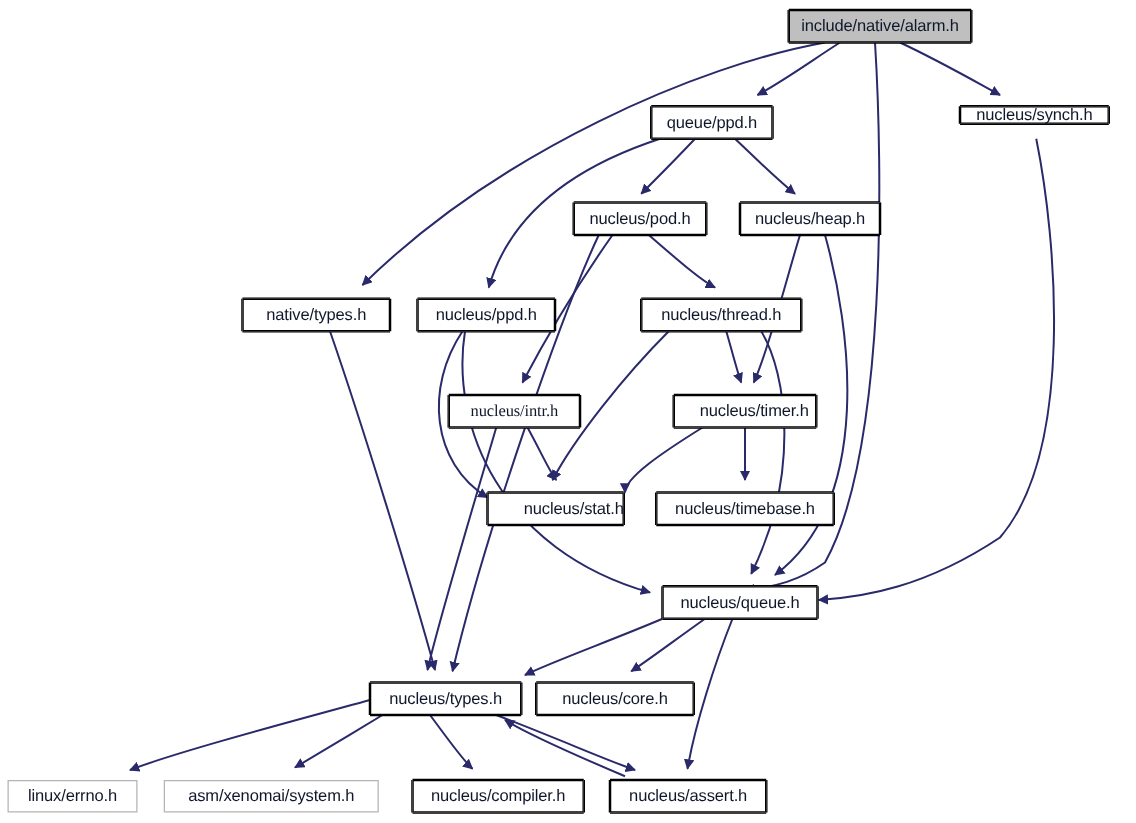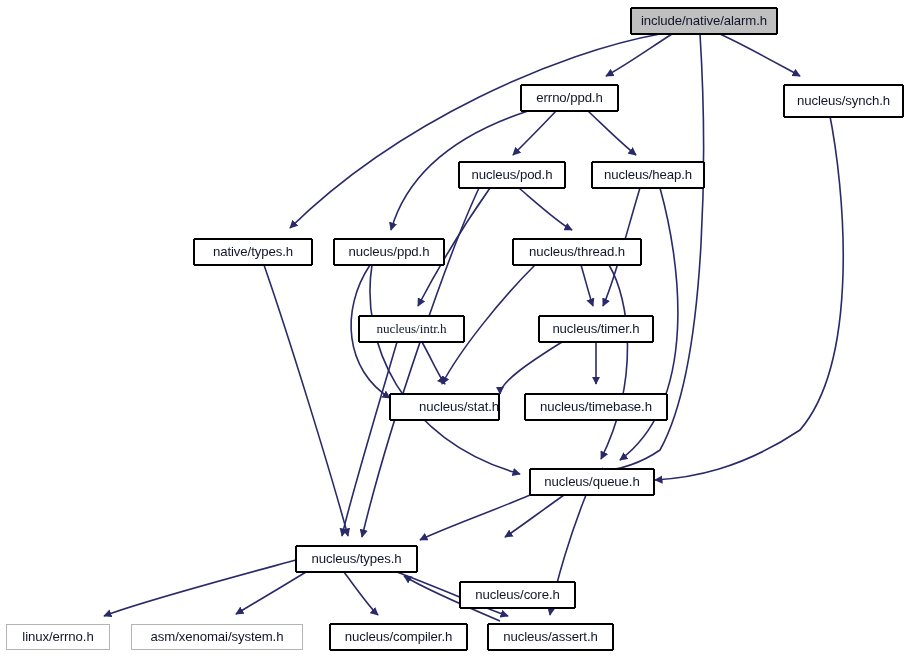--- a/index.html
+++ b/index.html
@@ -91,59 +91,59 @@
         <path d="M 344,572 C 356,588 370,608 378,615" marker-end="url(#arrow)" stroke="#2a2a6a"></path>
         <path d="M 397,572 C 444,590 490,610 508,616" marker-end="url(#arrow)" stroke="#2a2a6a"></path>
         <path d="M 500,621 C 460,604 420,586 404,576" marker-end="url(#arrow)" stroke="#2a2a6a"></path>
       </g>
   </svg>
   <div id="node-layer">
       <div class="node solid root" style="left: 631px; top: 8px; width: 146px; height: 26px;">
         <span class="label">include/native/alarm.h</span>
       </div>
       <div class="node solid" style="left: 521px; top: 85px; width: 97px; height: 26px;">
-        <span class="label">errno/ppd.h</span>
+        <span class="label">queue/ppd.h</span>
       </div>
-      <div class="node solid" style="left: 784px; top: 85px; width: 119px; height: 32px;">
+      <div class="node solid" style="left: 768px; top: 85px; width: 119px; height: 14px;">
         <span class="label">nucleus/synch.h</span>
       </div>
       <div class="node solid" style="left: 459px; top: 162px; width: 106px; height: 26px;">
         <span class="label">nucleus/pod.h</span>
       </div>
       <div class="node solid" style="left: 592px; top: 162px; width: 112px; height: 26px;">
         <span class="label">nucleus/heap.h</span>
       </div>
       <div class="node solid" style="left: 194px; top: 239px; width: 118px; height: 26px;">
         <span class="label">native/types.h</span>
       </div>
       <div class="node solid" style="left: 334px; top: 239px; width: 110px; height: 26px;">
         <span class="label">nucleus/ppd.h</span>
       </div>
       <div class="node solid" style="left: 513px; top: 239px; width: 128px; height: 26px;">
         <span class="label">nucleus/thread.h</span>
       </div>
       <div class="node solid" style="left: 359px; top: 316px; width: 105px; height: 26px; font-family: Liberation Serif, serif;">
         <span class="label">nucleus/intr.h</span>
       </div>
-      <div class="node solid" style="left: 539px; top: 316px; width: 114px; height: 26px;">
+      <div class="node solid" style="left: 539px; top: 316px; width: 114px; height: 26px; justify-content: flex-end;">
         <span class="label">nucleus/timer.h</span>
       </div>
       <div class="node solid" style="left: 390px; top: 394px; width: 109px; height: 26px; padding-left: 29px;">
         <span class="label">nucleus/stat.h</span>
       </div>
       <div class="node solid" style="left: 525px; top: 394px; width: 142px; height: 26px;">
         <span class="label">nucleus/timebase.h</span>
       </div>
       <div class="node solid" style="left: 530px; top: 469px; width: 124px; height: 26px;">
         <span class="label">nucleus/queue.h</span>
       </div>
       <div class="node solid" style="left: 296px; top: 546px; width: 121px; height: 26px;">
         <span class="label">nucleus/types.h</span>
       </div>
-      <div class="node solid" style="left: 460px; top: 546px; width: 115px; height: 26px; margin-top: 36px;">
+      <div class="node solid" style="left: 429px; top: 546px; width: 126px; height: 26px;">
         <span class="label">nucleus/core.h</span>
       </div>
       <div class="node external" style="left: 6px; top: 624px; width: 104px; height: 26px;">
         <span class="label">linux/errno.h</span>
       </div>
       <div class="node external" style="left: 131px; top: 624px; width: 172px; height: 26px;">
         <span class="label">asm/xenomai/system.h</span>
       </div>
       <div class="node solid" style="left: 330px; top: 624px; width: 137px; height: 26px;">
         <span class="label">nucleus/compiler.h</span>

